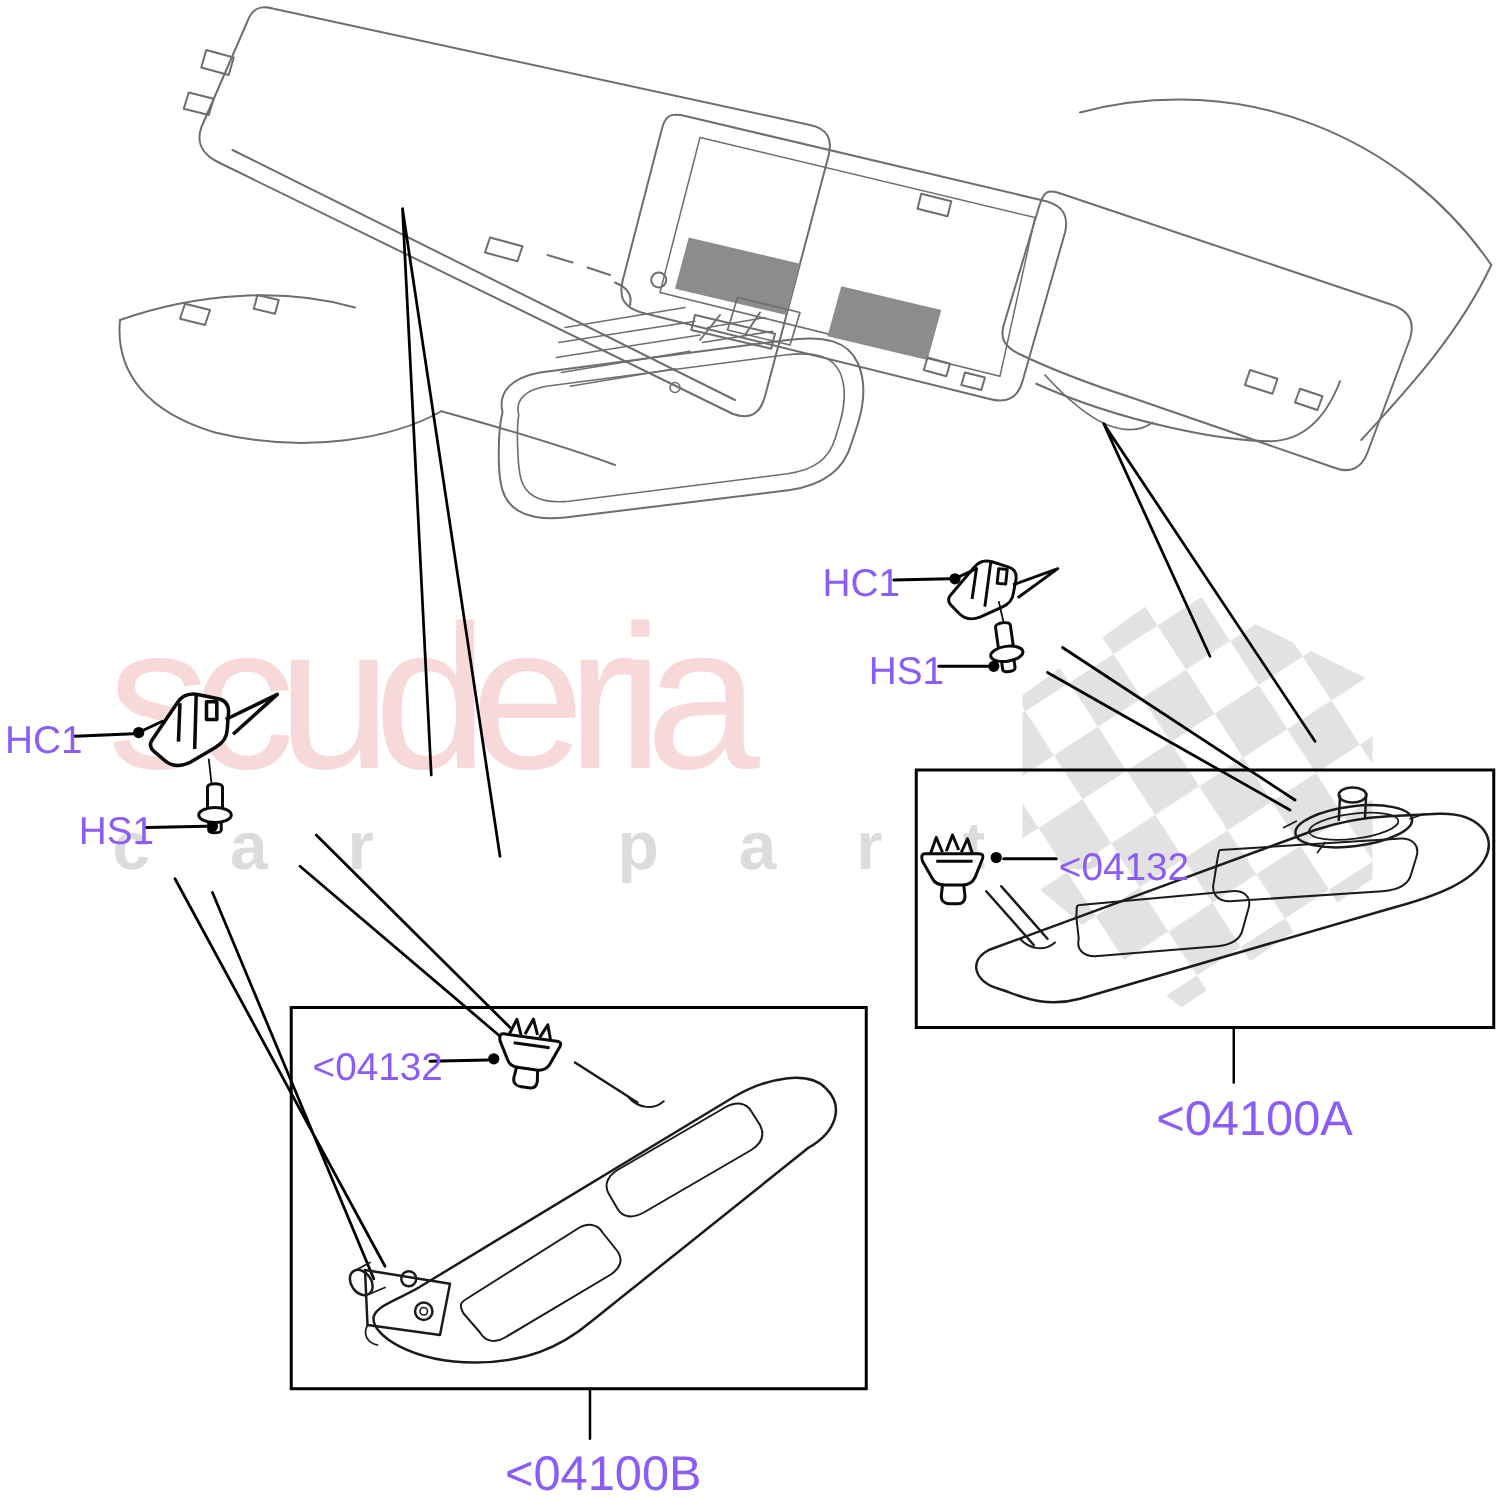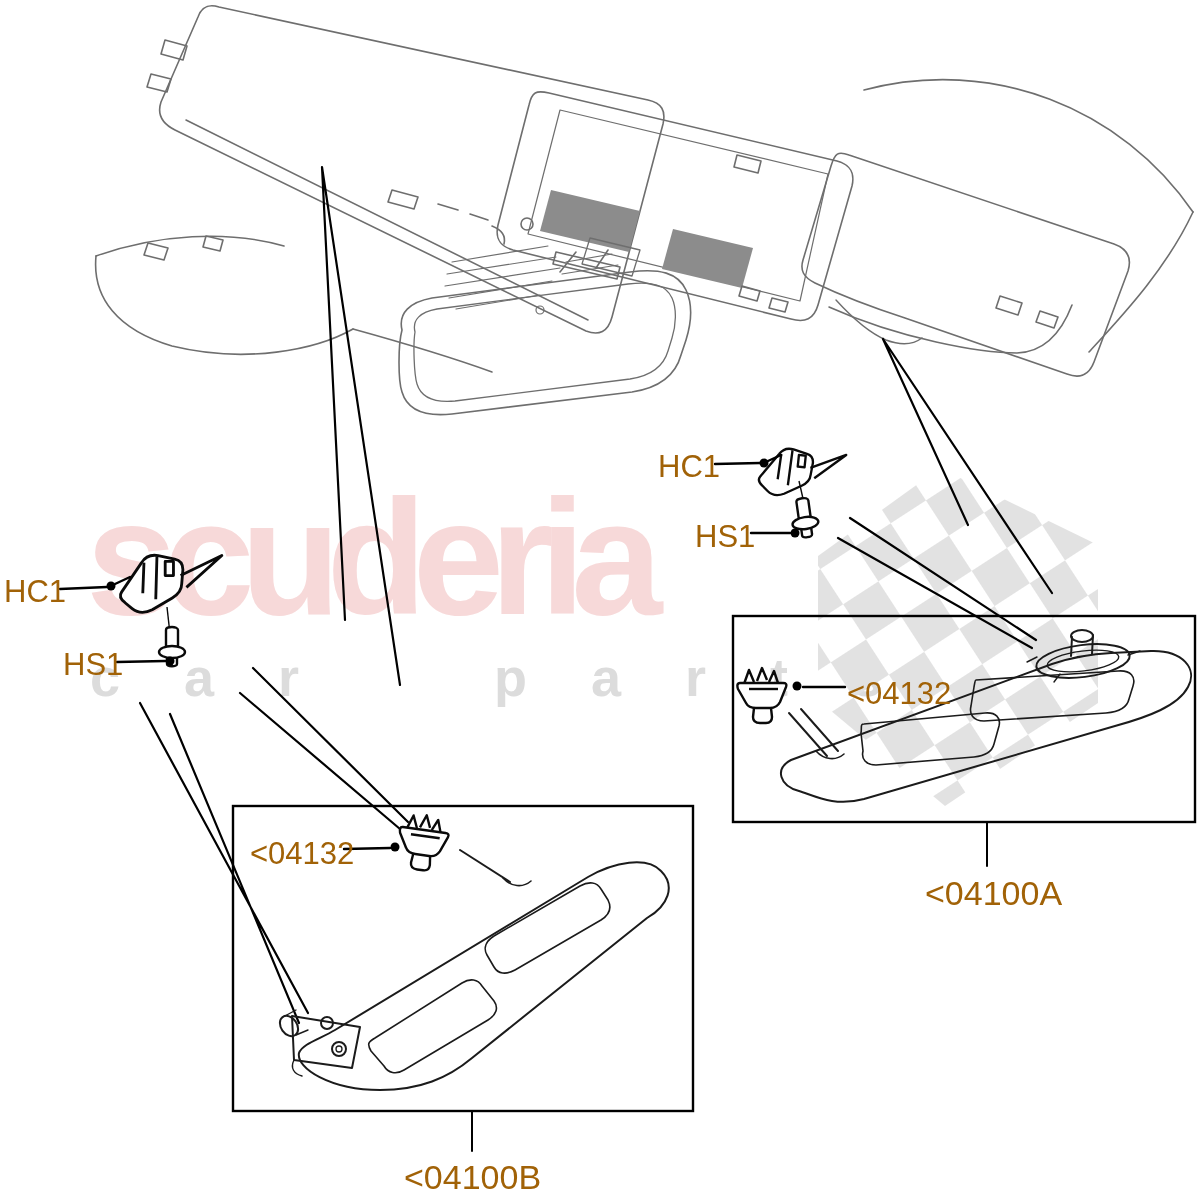--- a/index.html
+++ b/index.html
@@ -3,36 +3,36 @@
 <meta charset="utf-8">
 <style>
   html,body{margin:0;padding:0;background:#fff;}
   #stage{
     position:relative;width:1200px;height:1198px;background:#ffffff;
     overflow:hidden;font-family:"Liberation Sans", sans-serif;
   }
   
   .wm-brand{
     position:absolute;left:86px;top:476px;z-index:0;
-    font-size:164px;font-weight:bold;letter-spacing:-14px;line-height:1;
+    font-size:164px;font-weight:normal;letter-spacing:-14px;line-height:1;
     color:#f7d9d9;user-select:none;white-space:nowrap;
   }
   .wm-tagline{
     position:absolute;left:90px;top:650px;z-index:0;
     font-size:54px;font-weight:bold;letter-spacing:64px;word-spacing:52px;line-height:1;
     color:#dcdcdc;user-select:none;white-space:nowrap;
   }
   
   #art{position:absolute;left:0;top:0;z-index:1;}
   
   .callout{
-    position:absolute;z-index:2;color:#a16207;font-size:31px;line-height:1;
+    position:absolute;z-index:2;color:#8b5cf6;font-size:31px;line-height:1;
     white-space:nowrap;cursor:pointer;
   }
-  .callout.big{font-size:34px;text-align:right;}
+  .callout.big{font-size:39px;text-align:right;}
 </style>
 </head>
 <body>
 
 <div id="stage">
 
   <div class="wm-brand">scuderia</div>
   <div class="wm-tagline">car parts</div>
 
   <svg id="art" width="1200" height="1198" viewBox="0 0 1200 1198">

